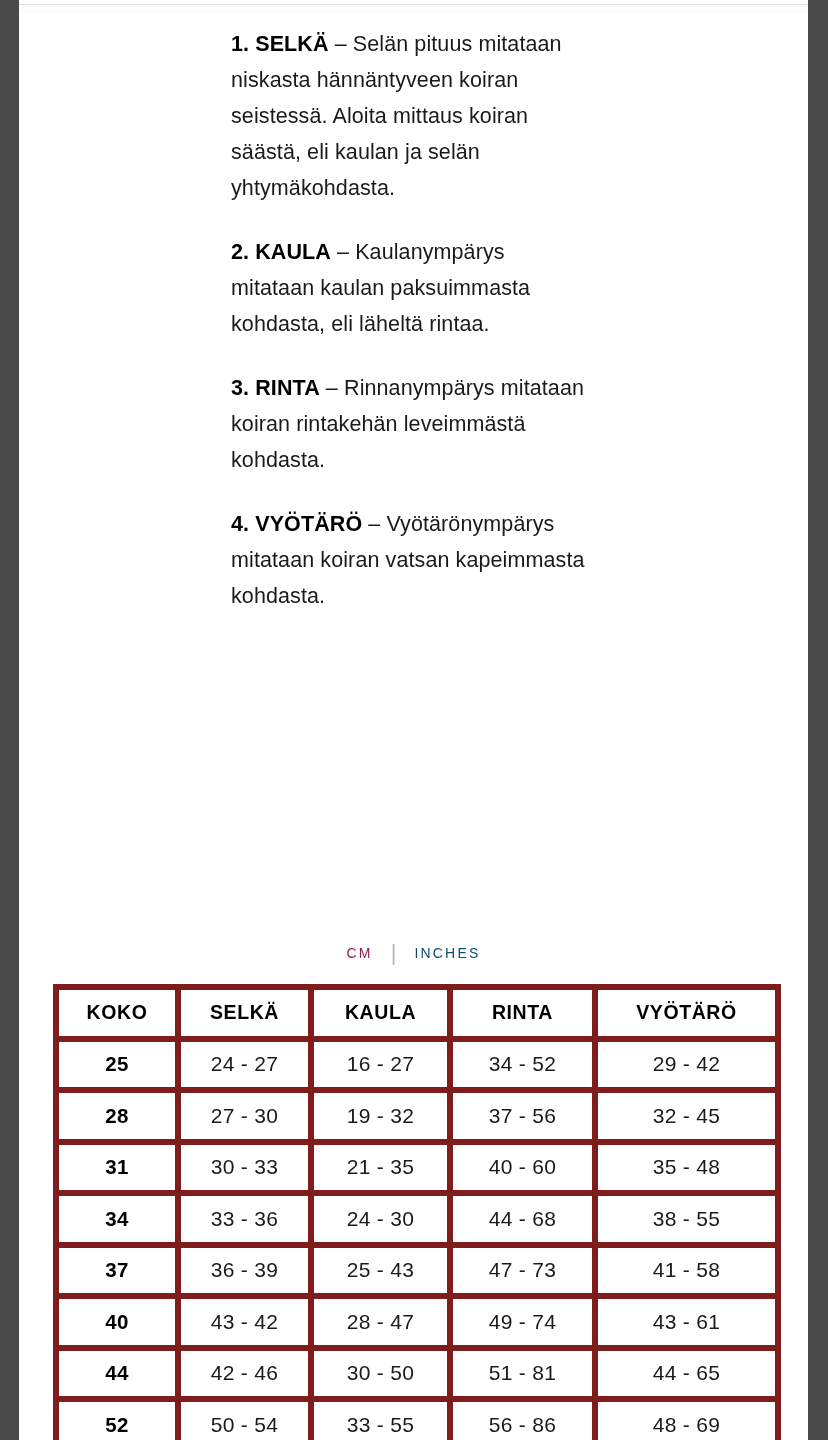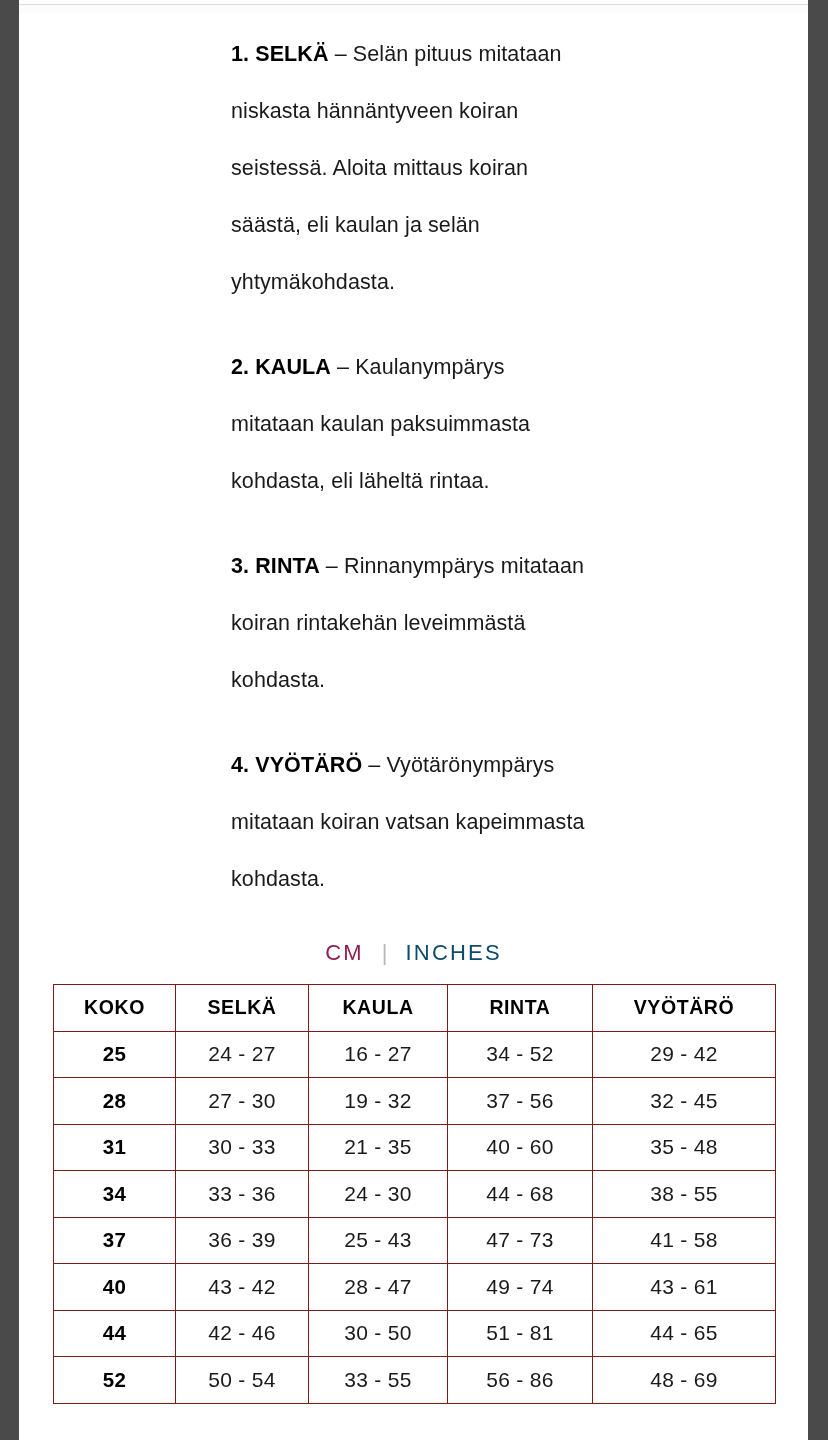--- a/index.html
+++ b/index.html
@@ -51,21 +51,21 @@
   
   .instructions {
     position: absolute;
     left: 212px;
     top: 26px;
     width: 360px;
   }
   .instr-block {
     color: #1a1a1a;
     font-size: 21.5px;
-    line-height: 57px;
+    line-height: 36px;
     letter-spacing: 0.1px;
     margin: 0 0 28px 0;
     font-weight: 400;
   }
   .instr-block:last-child { margin-bottom: 0; }
   .instr-label {
     font-weight: 700;
     color: #000000;
   }
 
@@ -74,21 +74,21 @@
     position: absolute;
     top: 938px;
     left: 0;
     width: 789px;
     display: flex;
     justify-content: center;
     align-items: center;
     gap: 0px;
   }
   .unit-opt {
-    font-size: 22px;
+    font-size: 14px;
     letter-spacing: 2.2px;
     font-weight: 400;
     line-height: 30px;
     padding: 0 4px;
   }
   .unit-opt.active { color: #8e1e55; }
   .unit-opt.inactive { color: #0c4a6e; }
   .unit-sep {
     color: #b8b8b8;
     font-size: 22px;
@@ -104,21 +104,21 @@
     top: 984px;
     width: 722px;
   }
   table.size-table {
     border-collapse: collapse;
     width: 722px;
     table-layout: fixed;
   }
   table.size-table th,
   table.size-table td {
-    border: 1px solid #7f1d1d;
+    border: 6px solid #7f1d1d;
     text-align: center;
     height: 45.5px;
     padding: 0;
     background: #ffffff;
   }
   table.size-table th {
     font-size: 19.5px;
     font-weight: 700;
     color: #000000;
     letter-spacing: 0.6px;

